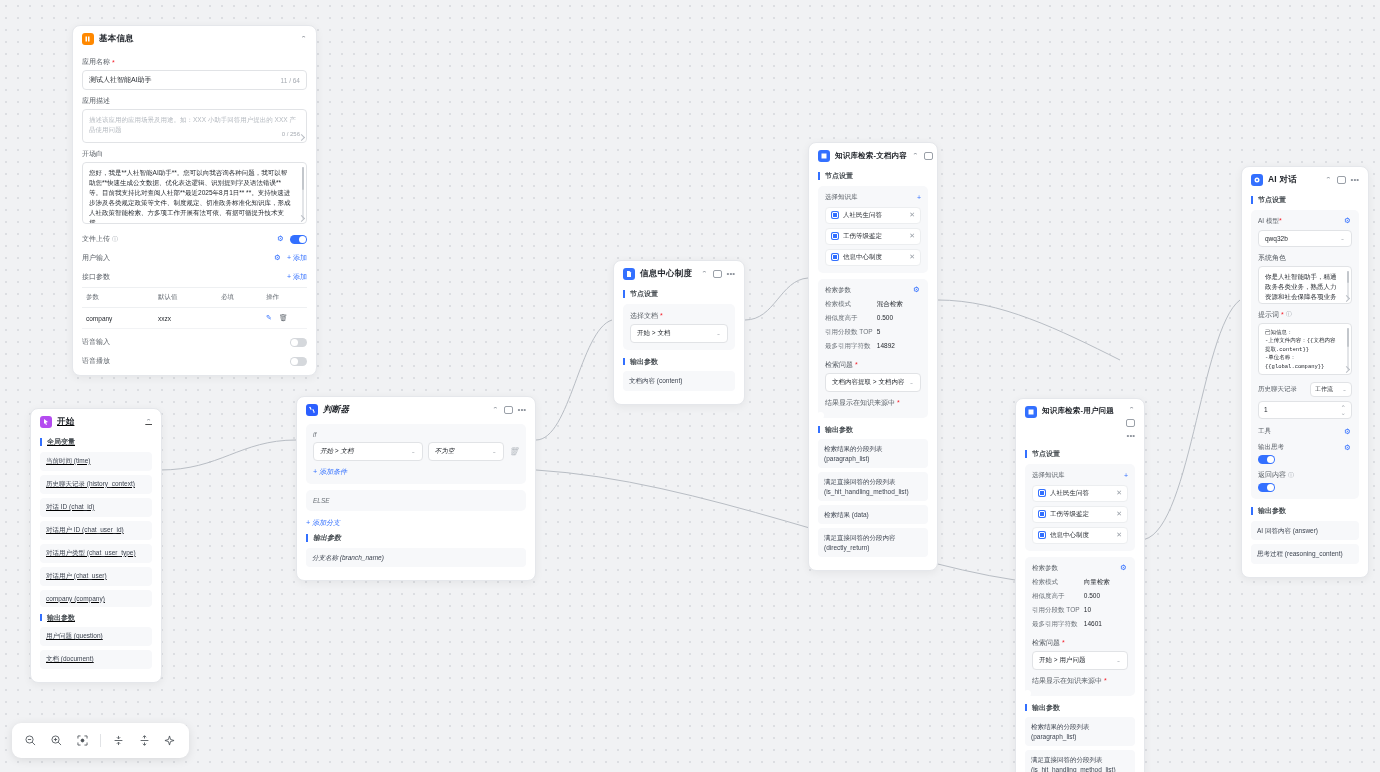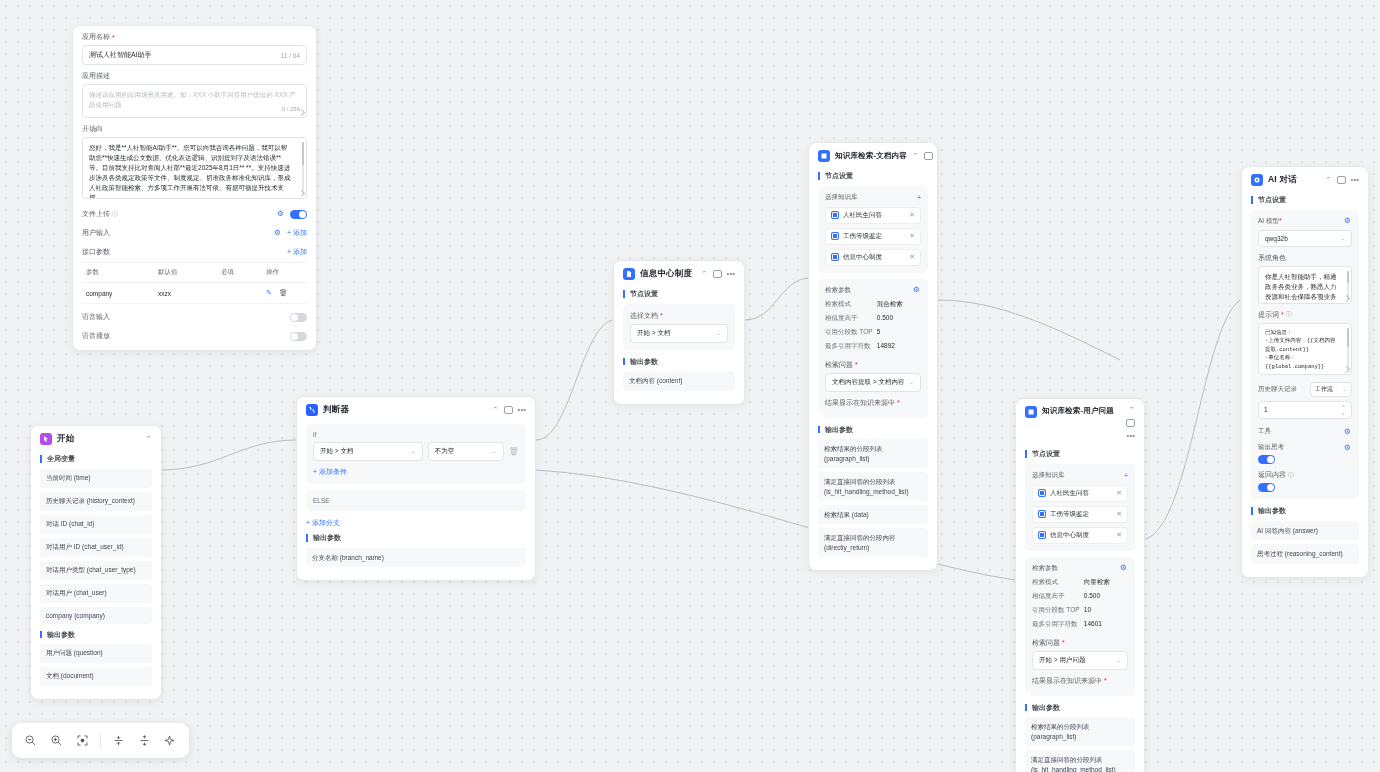--- a/index.html
+++ b/index.html
@@ -146,20 +146,32 @@
 <svg class="edges">
   <path d="M160 470 C 220 470, 240 440, 296 440"></path>
   <path d="M536 440 C 570 440, 580 330, 612 320"></path>
   <path d="M745 320 C 775 320, 780 280, 808 278"></path>
   <path d="M938 300 C 1000 300, 1060 330, 1120 360"></path>
   <path d="M536 470 C 700 480, 880 560, 1015 580"></path>
   <path d="M1140 540 C 1190 540, 1200 330, 1240 300"></path>
 </svg>
 
 <div class="node" style="left:72px; top:25px; width:245px;">
+  <div class="node-head">
+    <span class="nicon ic-orange">
+      <svg viewBox="0 0 16 16">
+          <rect x="3" y="3" width="3" height="10"></rect>
+          <rect x="8" y="3" width="3" height="10"></rect>
+        </svg>
+    </span>
+    <span class="node-title">基本信息</span>
+    <span class="head-ctrls">
+        <span class="chev">⌃</span>
+      </span>
+  </div>
   <div class="node-body">
     <div class="field-label">
       <span>应用名称</span>
         <span class="req">*</span>
     </div>
     <div class="inp">
       <span>测试人社智能AI助手</span>
       <span class="count">11 / 64</span>
     </div>
 
@@ -233,21 +245,21 @@
     </div>
     <div class="row-between" style="margin-top:9px;">
       <span style="font-size:7px;color:#5a6067;">语音播放</span>
       <span class="sw">
           <i></i>
         </span>
     </div>
   </div>
 </div>
 
-<div class="node" style="left:30px; top:425px; width:132px;">
+<div class="node" style="left:30px; top:408px; width:132px;text-decoration:underline;">
   <div class="node-head">
     <span class="nicon ic-purple">
       <svg viewBox="0 0 16 16">
           <path d="M4 2 L12 8 L8 9 L10 13 L8 14 L6 10 L4 12 Z"></path>
         </svg>
     </span>
     <span class="node-title">开始</span>
     <span class="head-ctrls">
         <span class="chev">⌃</span>
       </span>
@@ -260,21 +272,21 @@
     <div class="gv-item">对话用户 ID (chat_user_id)</div>
     <div class="gv-item">对话用户类型 (chat_user_type)</div>
     <div class="gv-item">对话用户 (chat_user)</div>
     <div class="gv-item">company (company)</div>
     <div class="sec-label" style="margin-top:7px;">输出参数</div>
     <div class="gv-item">用户问题 (question)</div>
     <div class="gv-item">文档 (document)</div>
   </div>
 </div>
 
-<div class="node" style="left:296px; top:396px; width:240px;">
+<div class="node" style="left:296px; top:396px; width:240px;font-style:italic;">
   <div class="node-head">
     <span class="nicon ic-cyan">
       <svg viewBox="0 0 16 16">
           <path d="M4 2 v5 h8 v5 M12 2 v5"></path>
           <circle cx="4" cy="3" r="1.6"></circle>
           <circle cx="12" cy="12" r="1.6"></circle>
         </svg>
     </span>
     <span class="node-title">判断器</span>
     <span class="head-ctrls">

